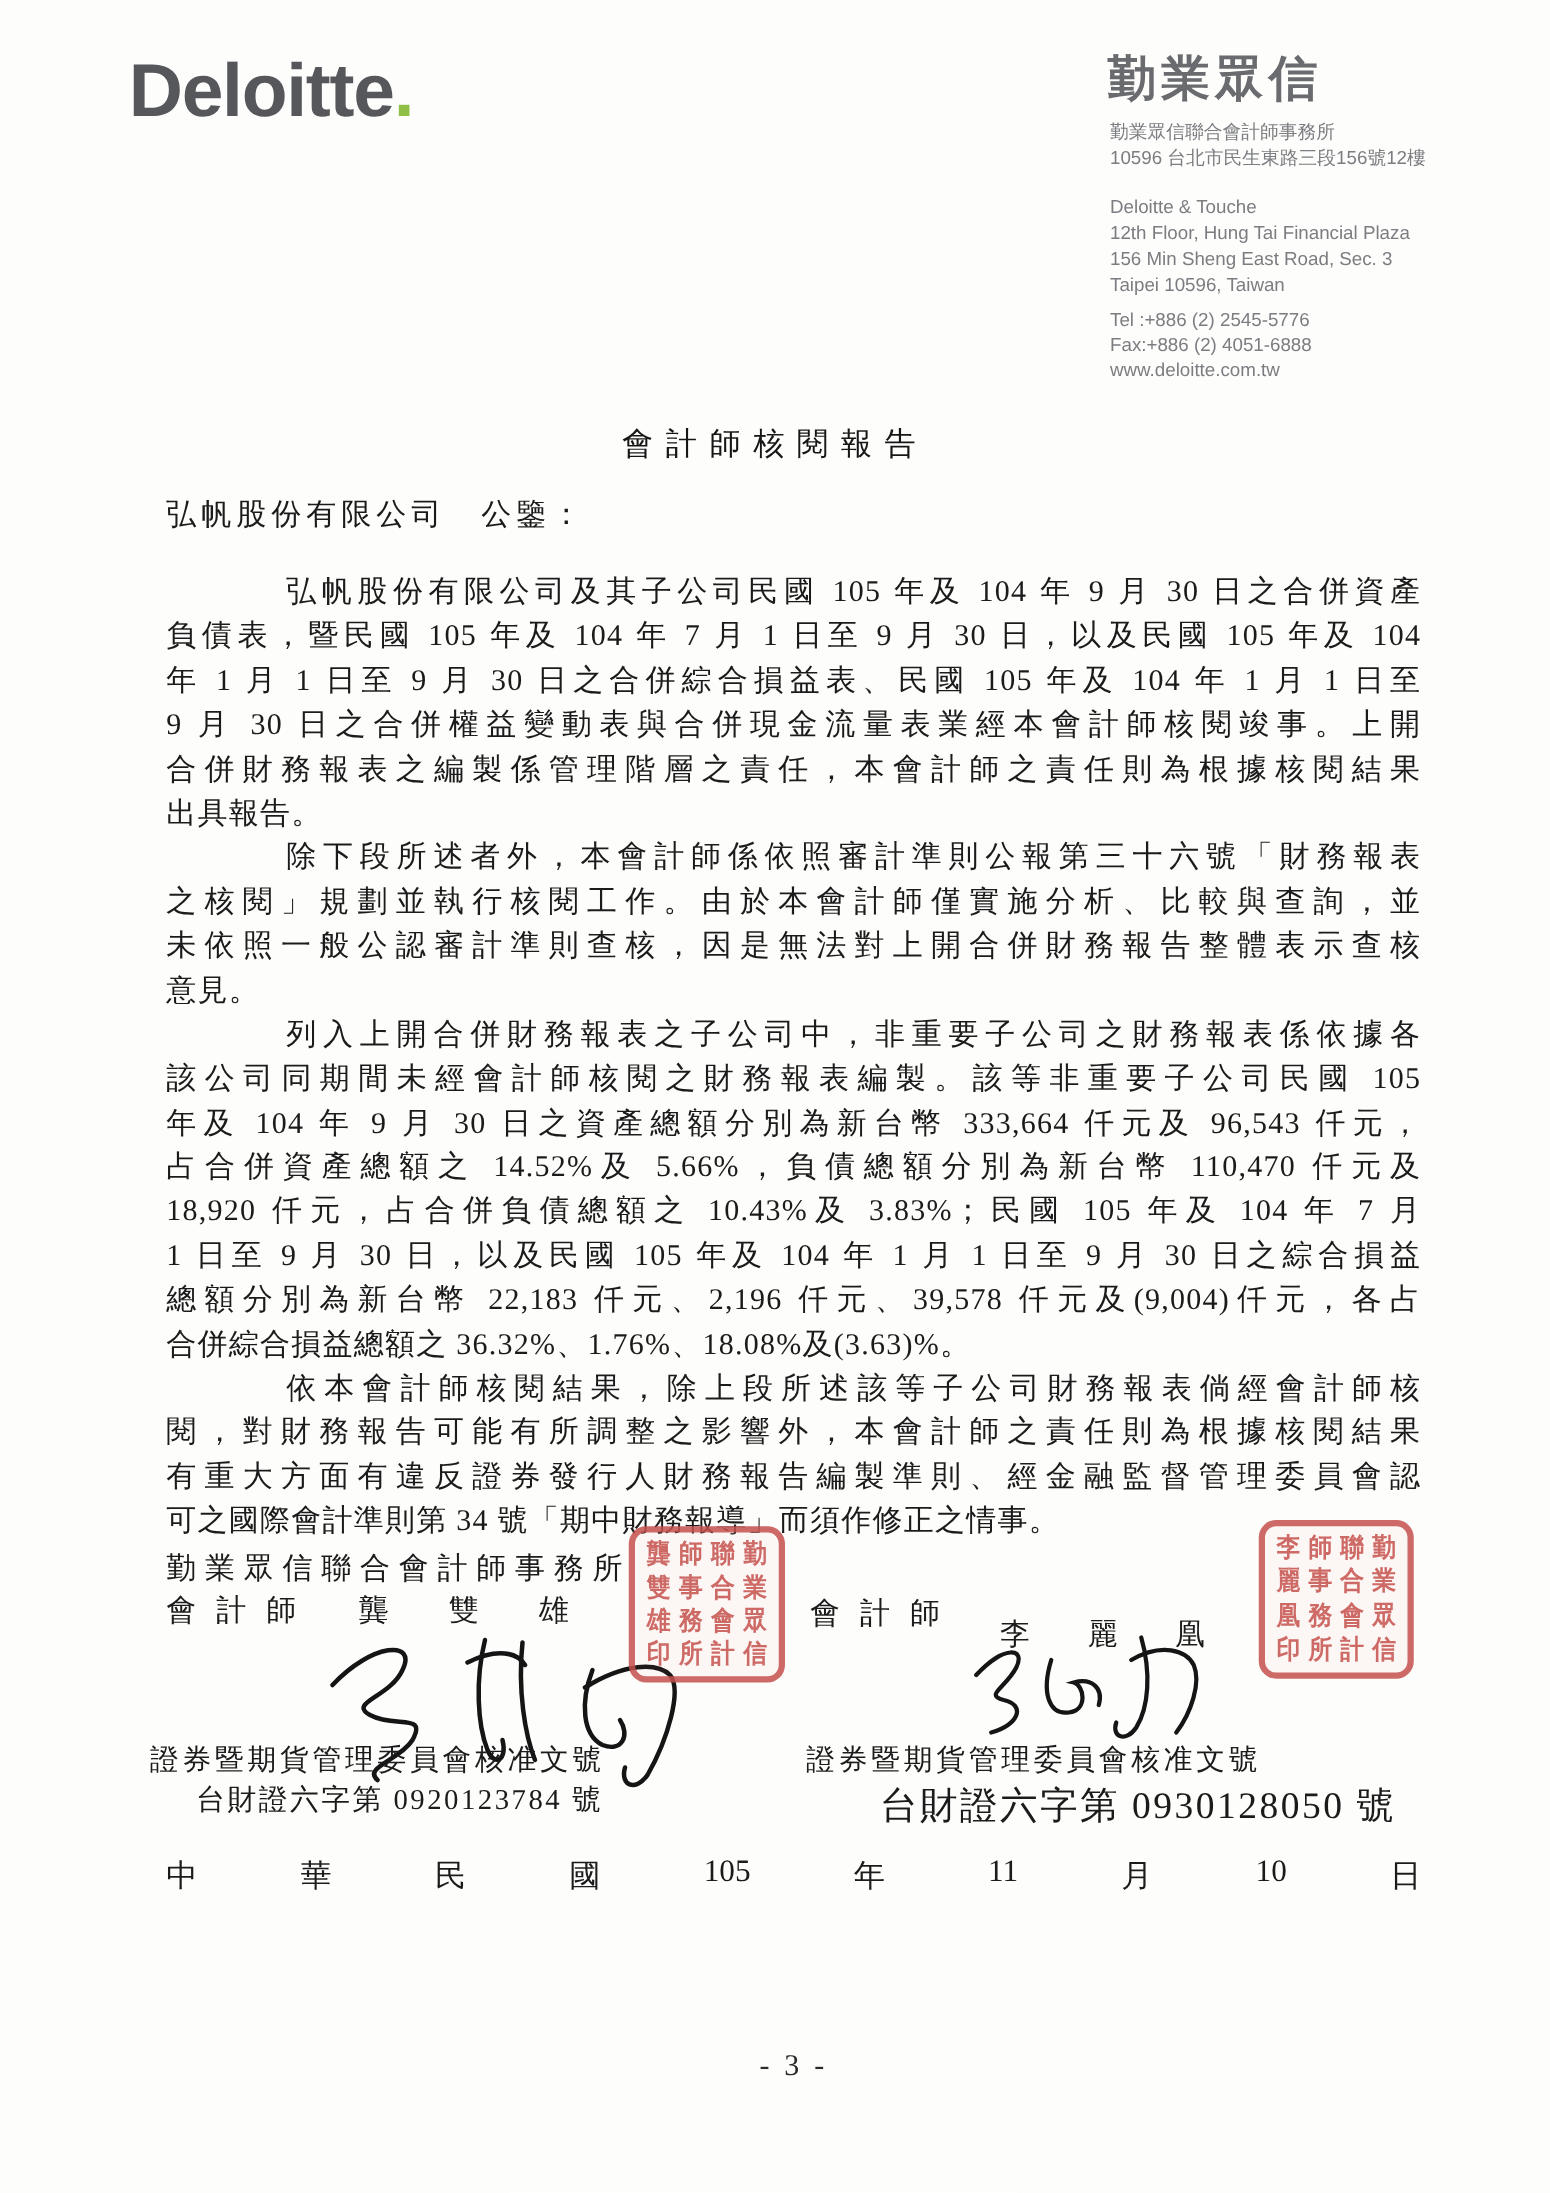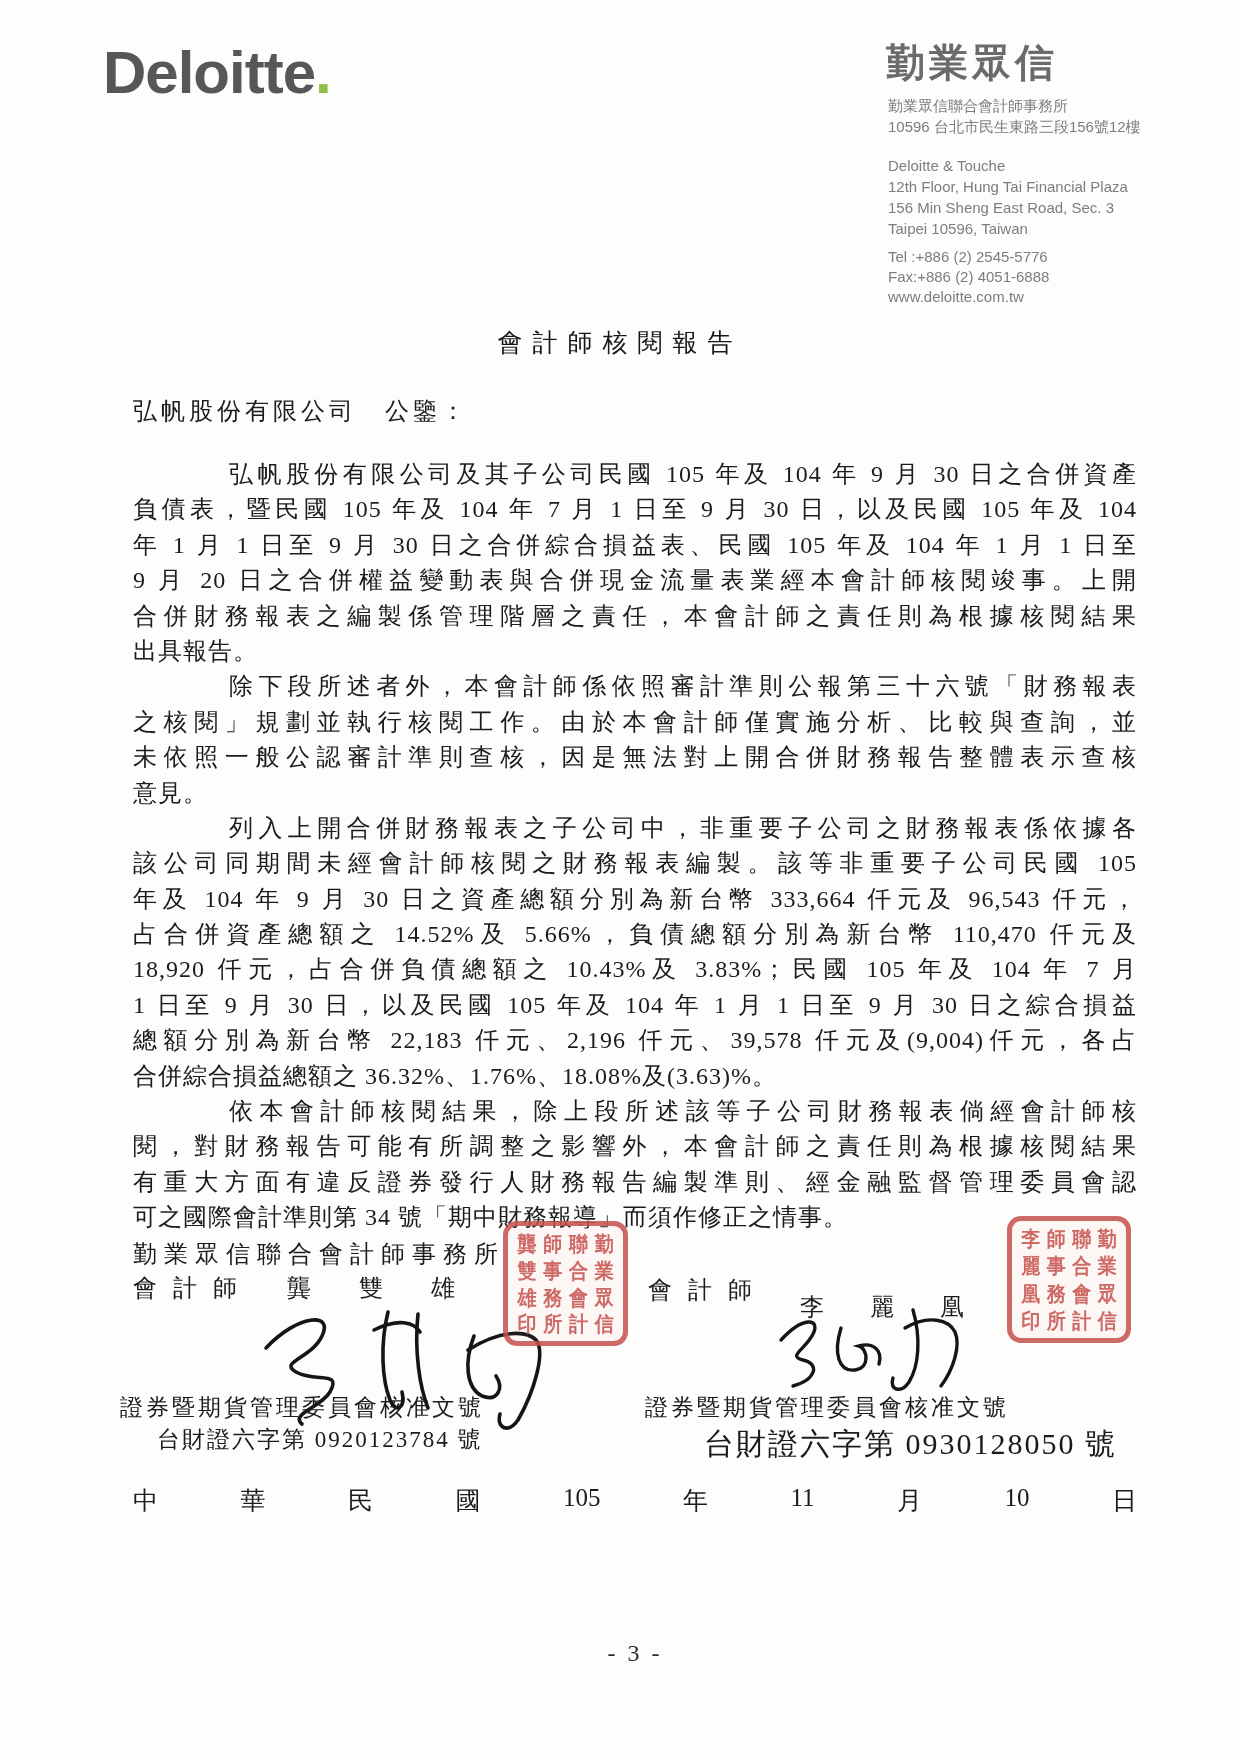--- a/index.html
+++ b/index.html
@@ -13,21 +13,21 @@
   .firm-zh{position:absolute;left:886px;top:36px;font-family:"Liberation Sans","DejaVu Sans",sans-serif;
            font-weight:bold;font-size:39px;letter-spacing:4px;color:#6a6b6e;text-align:right;}
   .lh-block{position:absolute;left:888px;width:300px;
             font-family:"Liberation Sans","DejaVu Sans",sans-serif;
             font-size:15px;line-height:21px;color:#7c7d80;}
   .lh-zh{top:95px;}
   .lh-en{top:155px;}
   .lh-contact{top:247px;line-height:20px;}
 
   
-  .title{position:absolute;left:0;top:326px;width:1240px;text-align:center;
+  .title{position:absolute;left:0;top:338px;width:1240px;text-align:center;
          font-size:25px;letter-spacing:10px;color:#161616;}
   .salutation{position:absolute;left:133px;top:395px;font-size:24px;letter-spacing:4px;}
   .body-text{position:absolute;left:133px;top:457px;width:1004px;}
   .bl{font-size:24px;line-height:35.4px;height:35.4px;letter-spacing:1px;white-space:nowrap;
       text-align:justify;text-align-last:justify;text-justify:inter-ideograph;overflow:visible;}
   .bl.indent{text-indent:96px;}
   .bl.end{text-align-last:left;}
 
   
   .sig-firm{position:absolute;left:133px;top:1238px;font-size:24px;letter-spacing:7px;}
@@ -84,21 +84,21 @@
       <div class="lh-line">www.deloitte.com.tw</div>
     </div>
 
   <div class="title">會計師核閱報告</div>
   <div class="salutation">弘帆股份有限公司　公鑒：</div>
 
   <div class="body-text">
     <div class="bl indent">弘帆股份有限公司及其子公司民國 105 年及 104 年 9 月 30 日之合併資產</div>
     <div class="bl">負債表，暨民國 105 年及 104 年 7 月 1 日至 9 月 30 日，以及民國 105 年及 104</div>
     <div class="bl">年 1 月 1 日至 9 月 30 日之合併綜合損益表、民國 105 年及 104 年 1 月 1 日至</div>
-    <div class="bl">9 月 20 日之合併權益變動表與合併現金流量表業經本會計師核閱竣事。上開</div>
+    <div class="bl">9 月 30 日之合併權益變動表與合併現金流量表業經本會計師核閱竣事。上開</div>
     <div class="bl">合併財務報表之編製係管理階層之責任，本會計師之責任則為根據核閱結果</div>
     <div class="bl end">出具報告。</div>
     <div class="bl indent">除下段所述者外，本會計師係依照審計準則公報第三十六號「財務報表</div>
     <div class="bl">之核閱」規劃並執行核閱工作。由於本會計師僅實施分析、比較與查詢，並</div>
     <div class="bl">未依照一般公認審計準則查核，因是無法對上開合併財務報告整體表示查核</div>
     <div class="bl end">意見。</div>
     <div class="bl indent">列入上開合併財務報表之子公司中，非重要子公司之財務報表係依據各</div>
     <div class="bl">該公司同期間未經會計師核閱之財務報表編製。該等非重要子公司民國 105</div>
     <div class="bl">年及 104 年 9 月 30 日之資產總額分別為新台幣 333,664 仟元及 96,543 仟元，</div>
     <div class="bl">占合併資產總額之 14.52%及 5.66%，負債總額分別為新台幣 110,470 仟元及</div>

